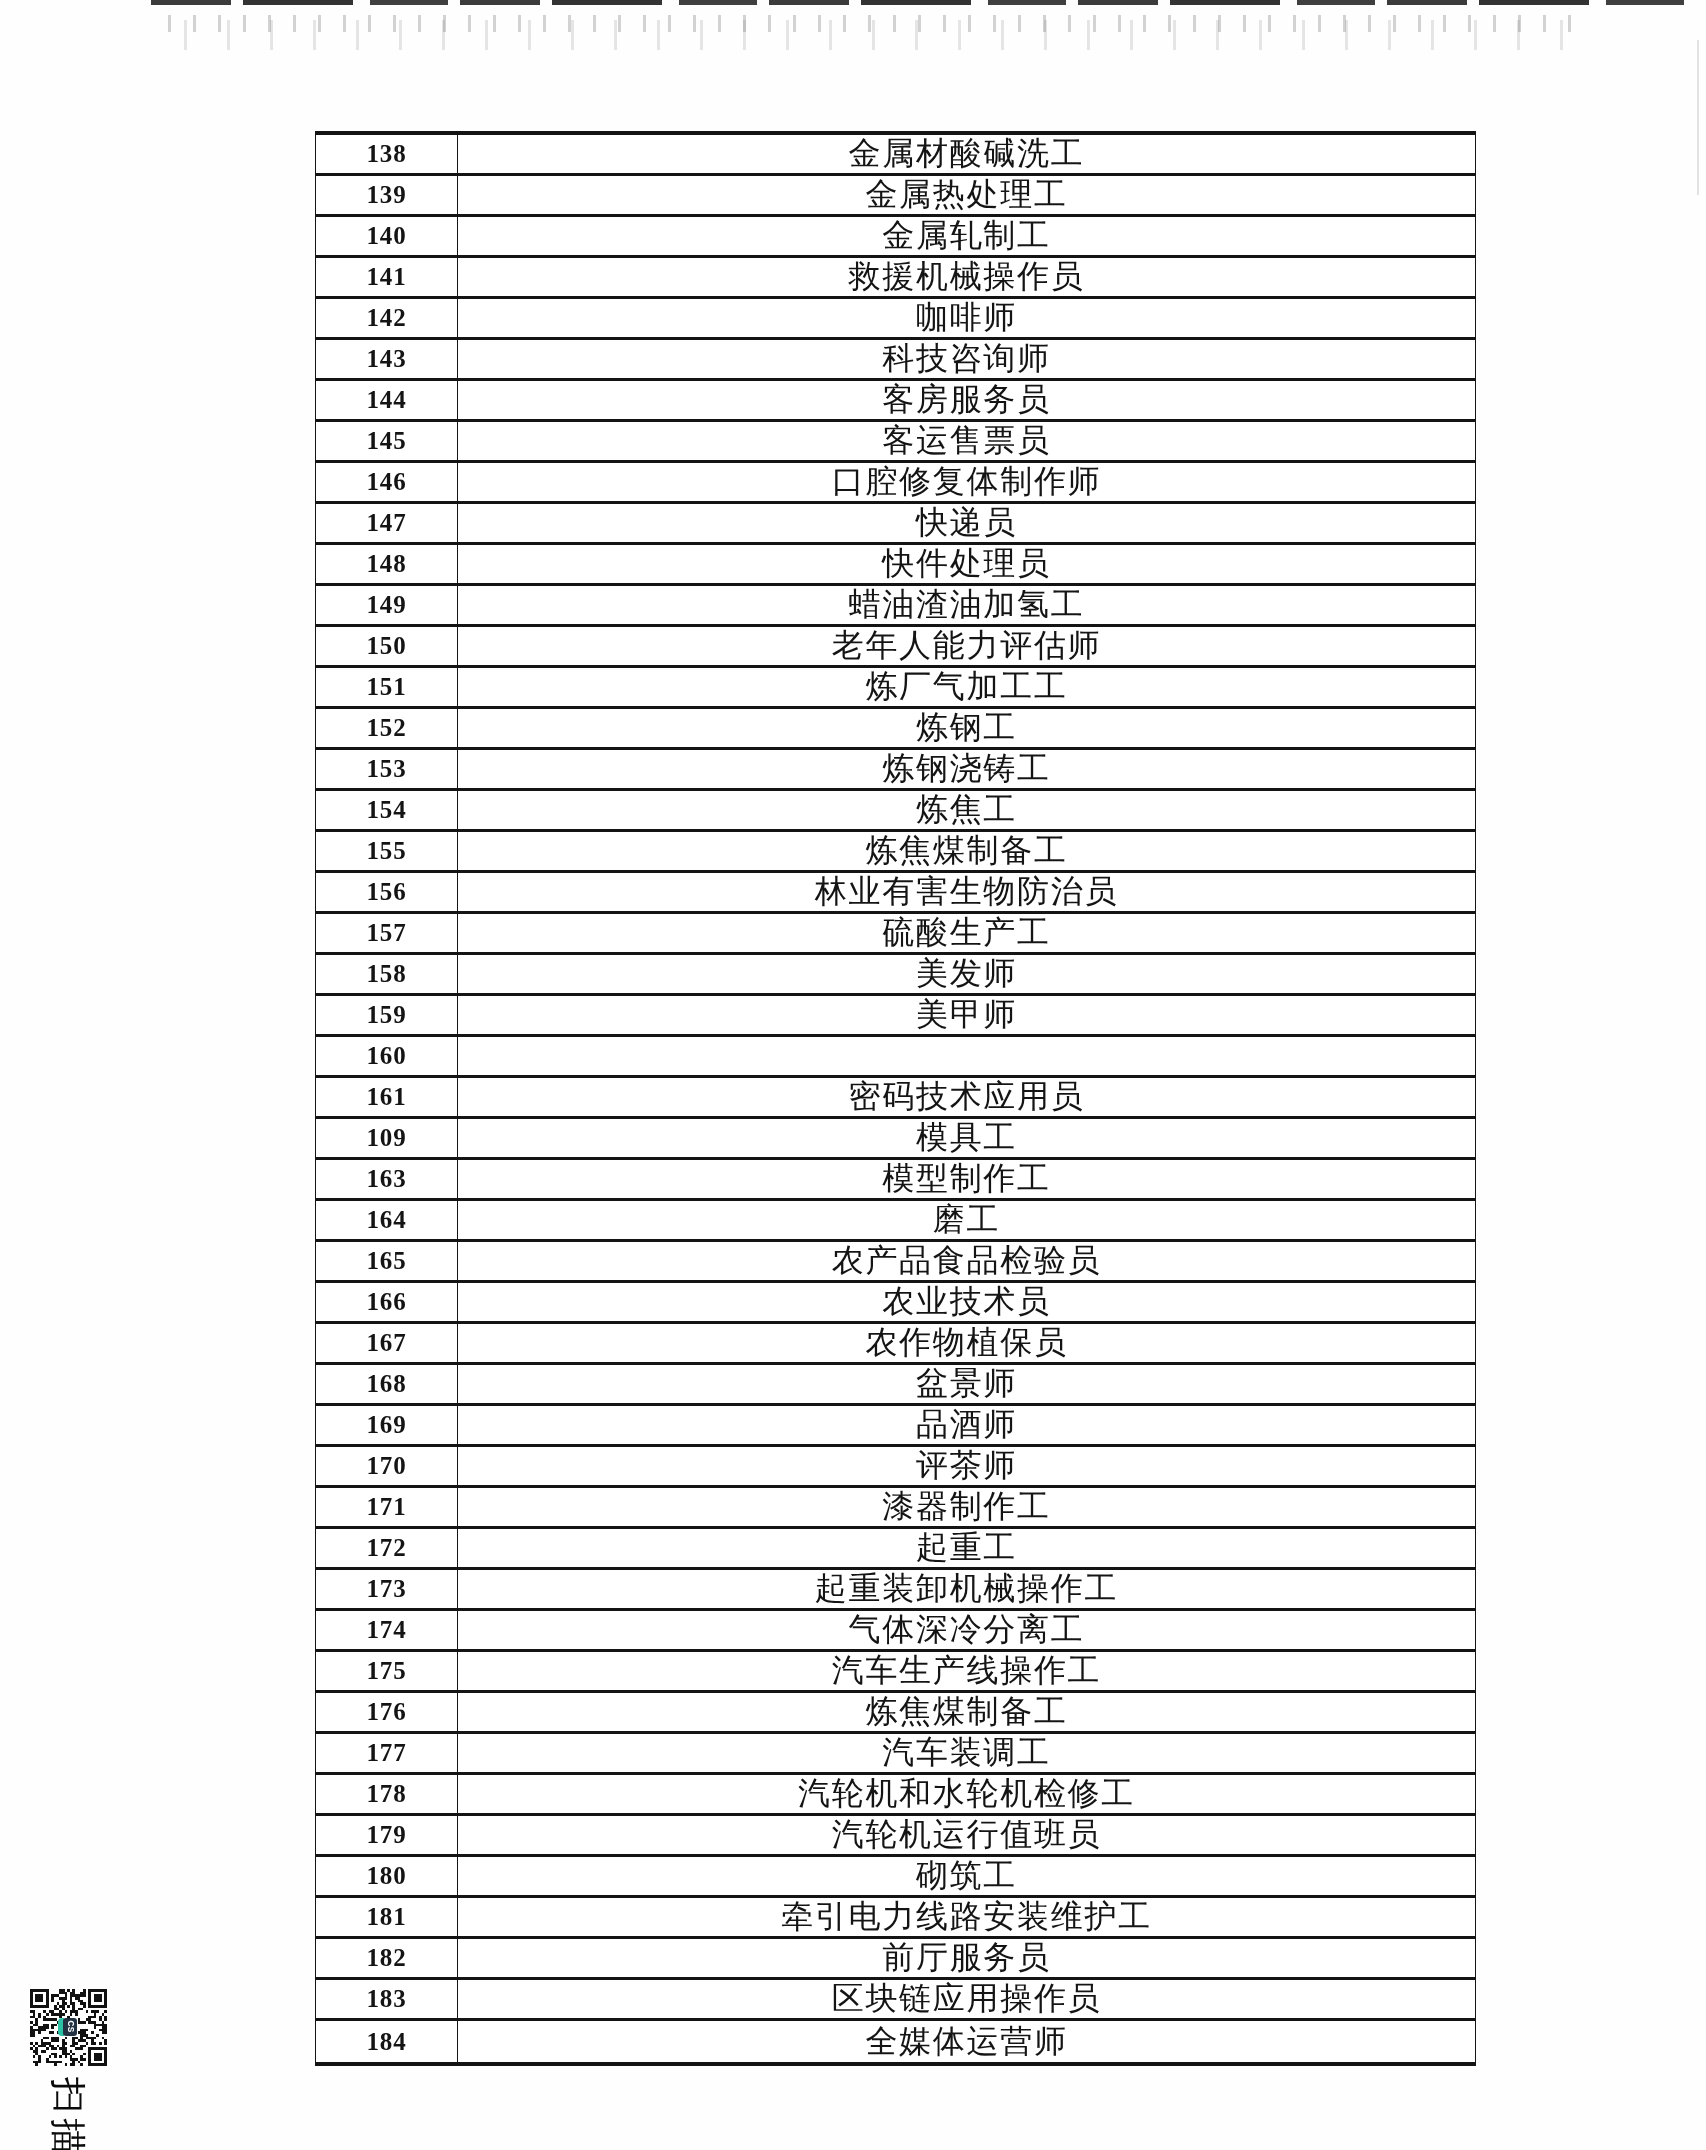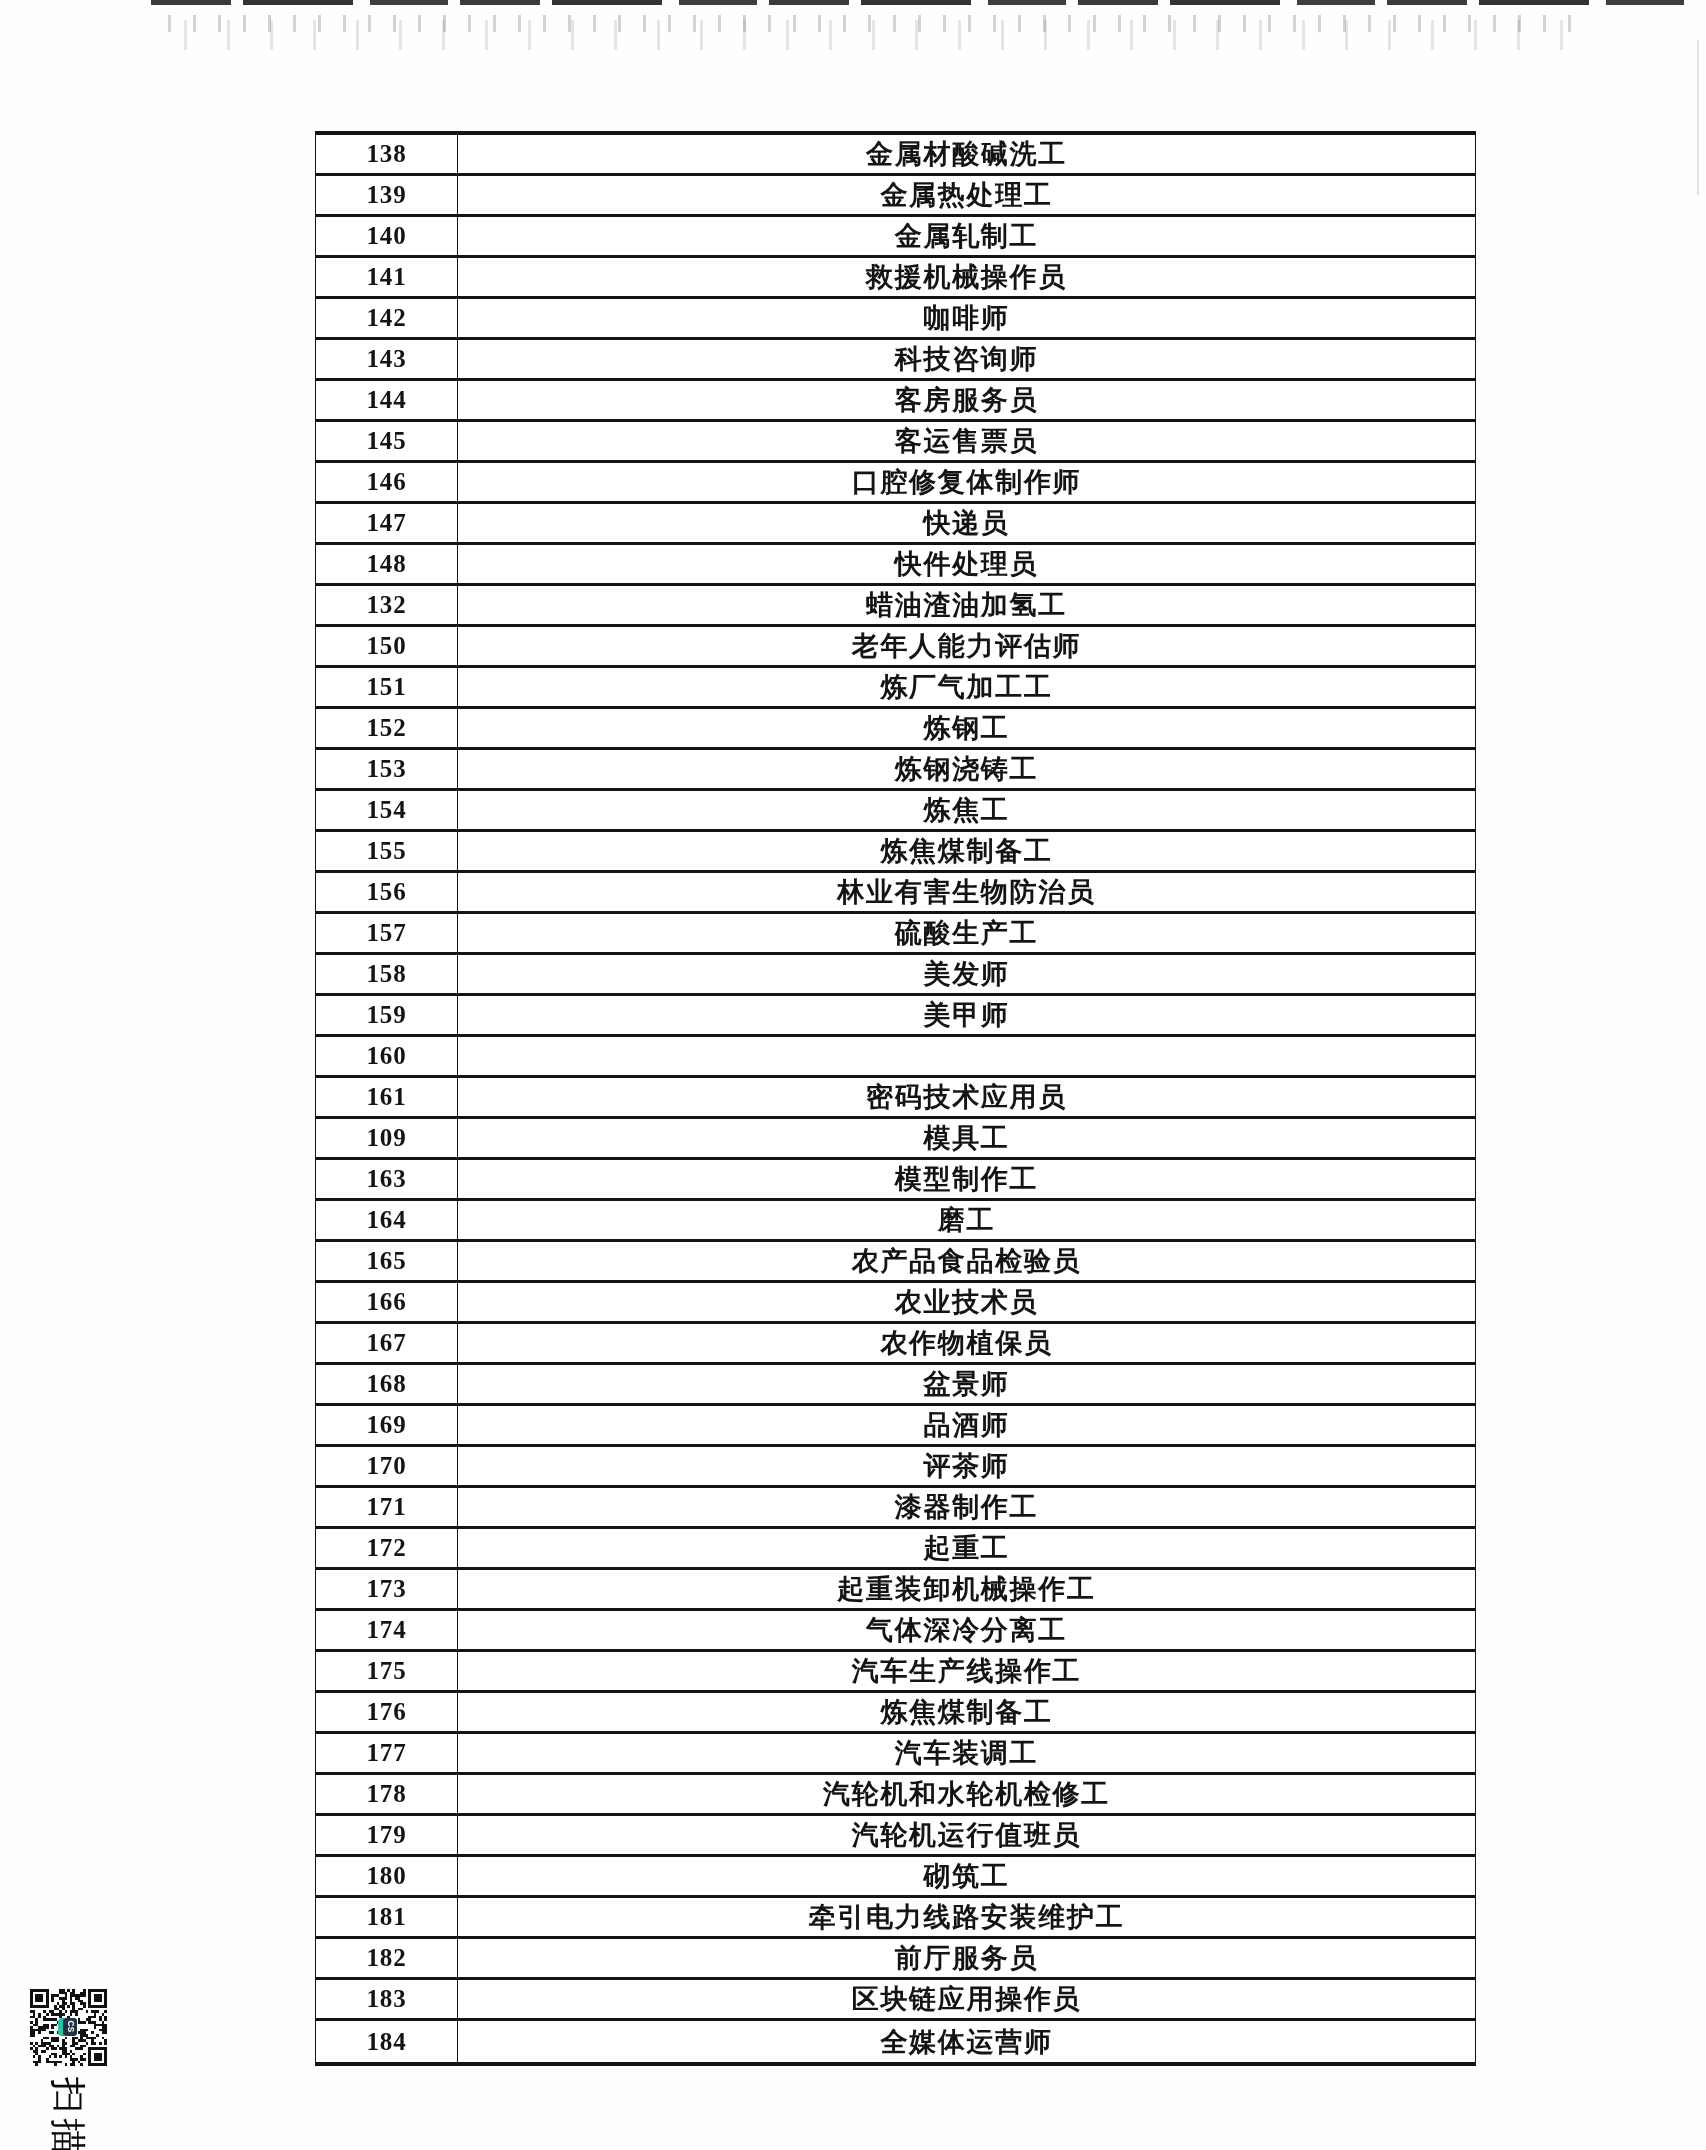--- a/index.html
+++ b/index.html
@@ -45,21 +45,21 @@
     background:#fff;
   }
   .trow{display:flex;height:41px;border-bottom:3.9px solid var(--ink);}
   .trow:last-child{border-bottom:none;}
   .cell{display:flex;align-items:center;justify-content:center;overflow:hidden;}
   .cell.no{
     width:142px;border-right:1.7px solid var(--ink);
     font-size:25px;font-weight:600;letter-spacing:0.9px;
   }
   .cell.name{
-    flex:1;font-size:27px;font-weight:700;letter-spacing:1.7px;
+    flex:1;font-size:32px;font-weight:400;letter-spacing:1.7px;
   }
 
   
   .qr{position:absolute;left:30px;top:1989px;width:77px;height:77px;}
   .qr svg{width:100%;height:100%;display:block;}
   .qr-logo{
     position:absolute;left:27.5px;top:29px;width:20.6px;height:17.6px;
     display:flex;align-items:stretch;
   }
   .logo-teal{
@@ -131,21 +131,21 @@
         </div>
         <div class="trow">
           <div class="cell no">147</div>
           <div class="cell name">快递员</div>
         </div>
         <div class="trow">
           <div class="cell no">148</div>
           <div class="cell name">快件处理员</div>
         </div>
         <div class="trow">
-          <div class="cell no">132</div>
+          <div class="cell no">149</div>
           <div class="cell name">蜡油渣油加氢工</div>
         </div>
         <div class="trow">
           <div class="cell no">150</div>
           <div class="cell name">老年人能力评估师</div>
         </div>
         <div class="trow">
           <div class="cell no">151</div>
           <div class="cell name">炼厂气加工工</div>
         </div>

